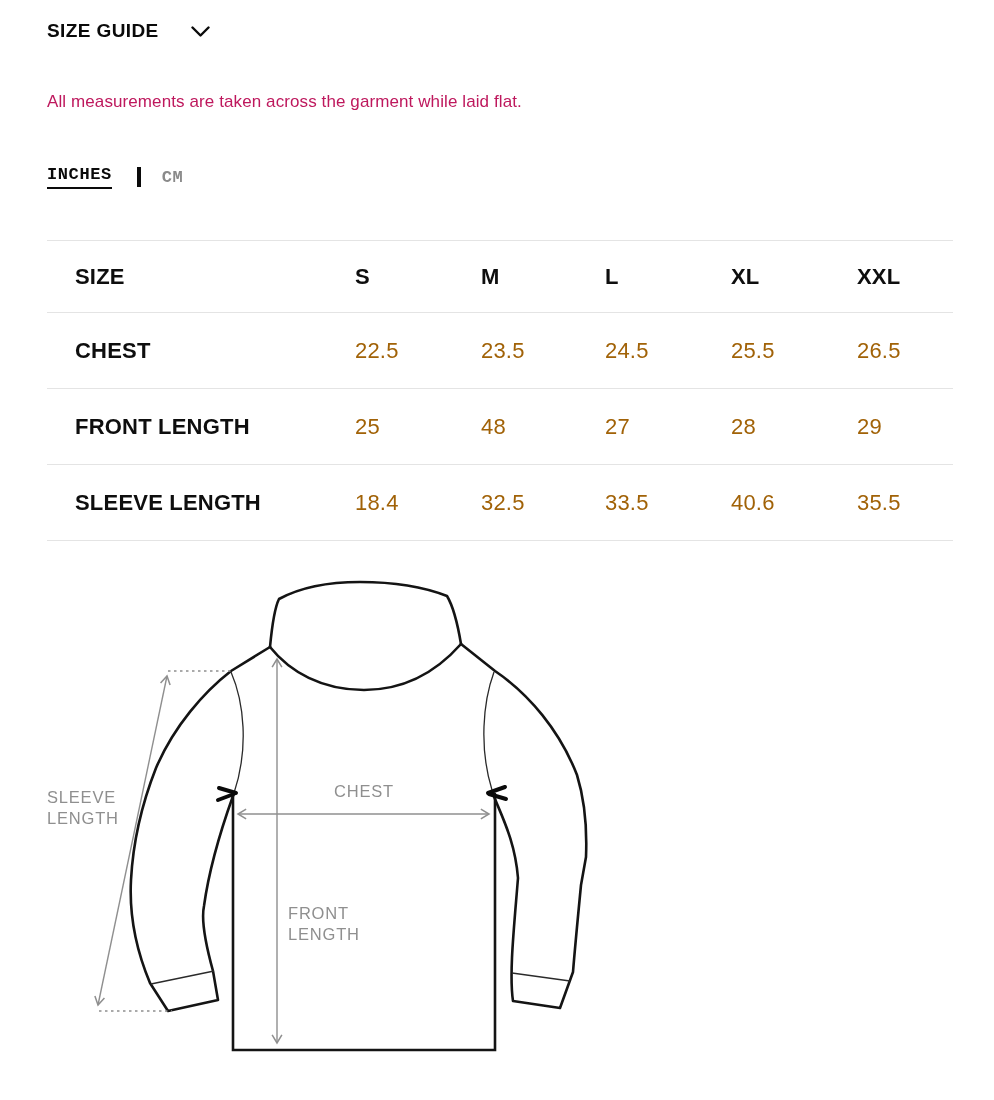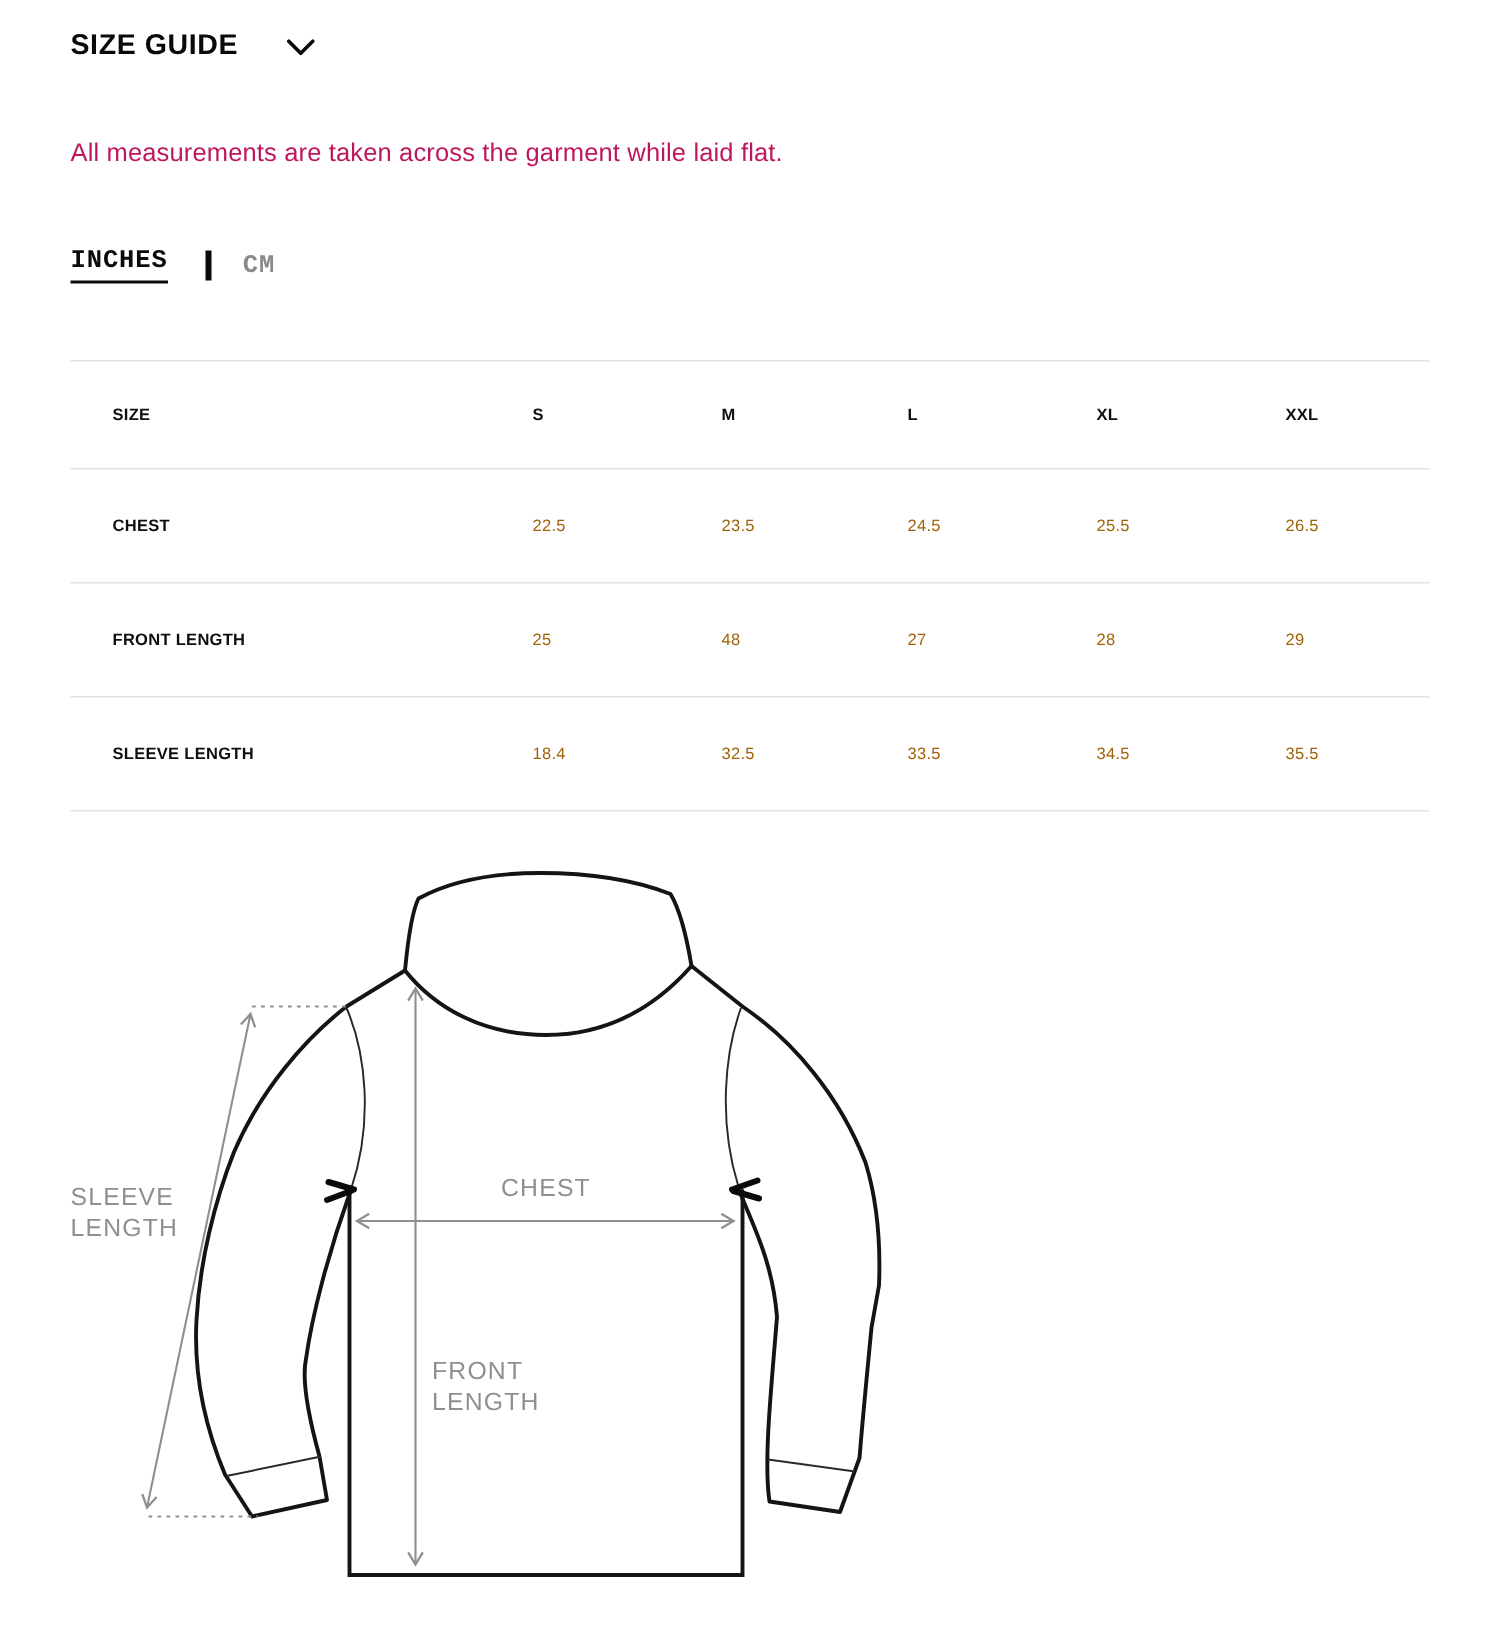--- a/index.html
+++ b/index.html
@@ -89,21 +89,21 @@
     border-top: 1px solid #e4e4e4;
   }
   .t-row {
     display: grid;
     grid-template-columns: 308px 126px 124px 126px 126px 1fr;
     align-items: center;
     border-bottom: 1px solid #e4e4e4;
     height: 76px;
   }
   .t-row.head { height: 72px; }
-  .t-cell { font-size: 11px; letter-spacing: 0.2px; }
+  .t-cell { font-size: 22px; letter-spacing: 0.2px; }
   .t-cell.first { padding-left: 28px; }
   .t-head-cell, .t-label { font-weight: 700; color: #0e0e0e; }
   .t-value { font-weight: 400; color: #a16207; }
 
   
   .diagram {
     position: absolute;
     left: 0;
     top: 555px;
     width: 994px;
@@ -162,21 +162,21 @@
       <div class="t-cell t-value">27</div>
       <div class="t-cell t-value">28</div>
       <div class="t-cell t-value">29</div>
     </div>
 
     <div class="t-row">
       <div class="t-cell first t-label">SLEEVE LENGTH</div>
       <div class="t-cell t-value">18.4</div>
       <div class="t-cell t-value">32.5</div>
       <div class="t-cell t-value">33.5</div>
-      <div class="t-cell t-value">34.5</div>
+      <div class="t-cell t-value">40.6</div>
       <div class="t-cell t-value">35.5</div>
     </div>
   </div>
 
   <svg class="diagram" viewBox="0 555 994 545" width="994" height="545">
     <defs>
       <marker id="ah" viewBox="0 0 12 12" refX="10" refY="6" markerWidth="13" markerHeight="13" markerUnits="userSpaceOnUse" orient="auto-start-reverse">
         <path d="M2.5 1.5 L10 6 L2.5 10.5" fill="none" stroke="#8f8f8f" stroke-width="1.4"></path>
       </marker>
     </defs>

